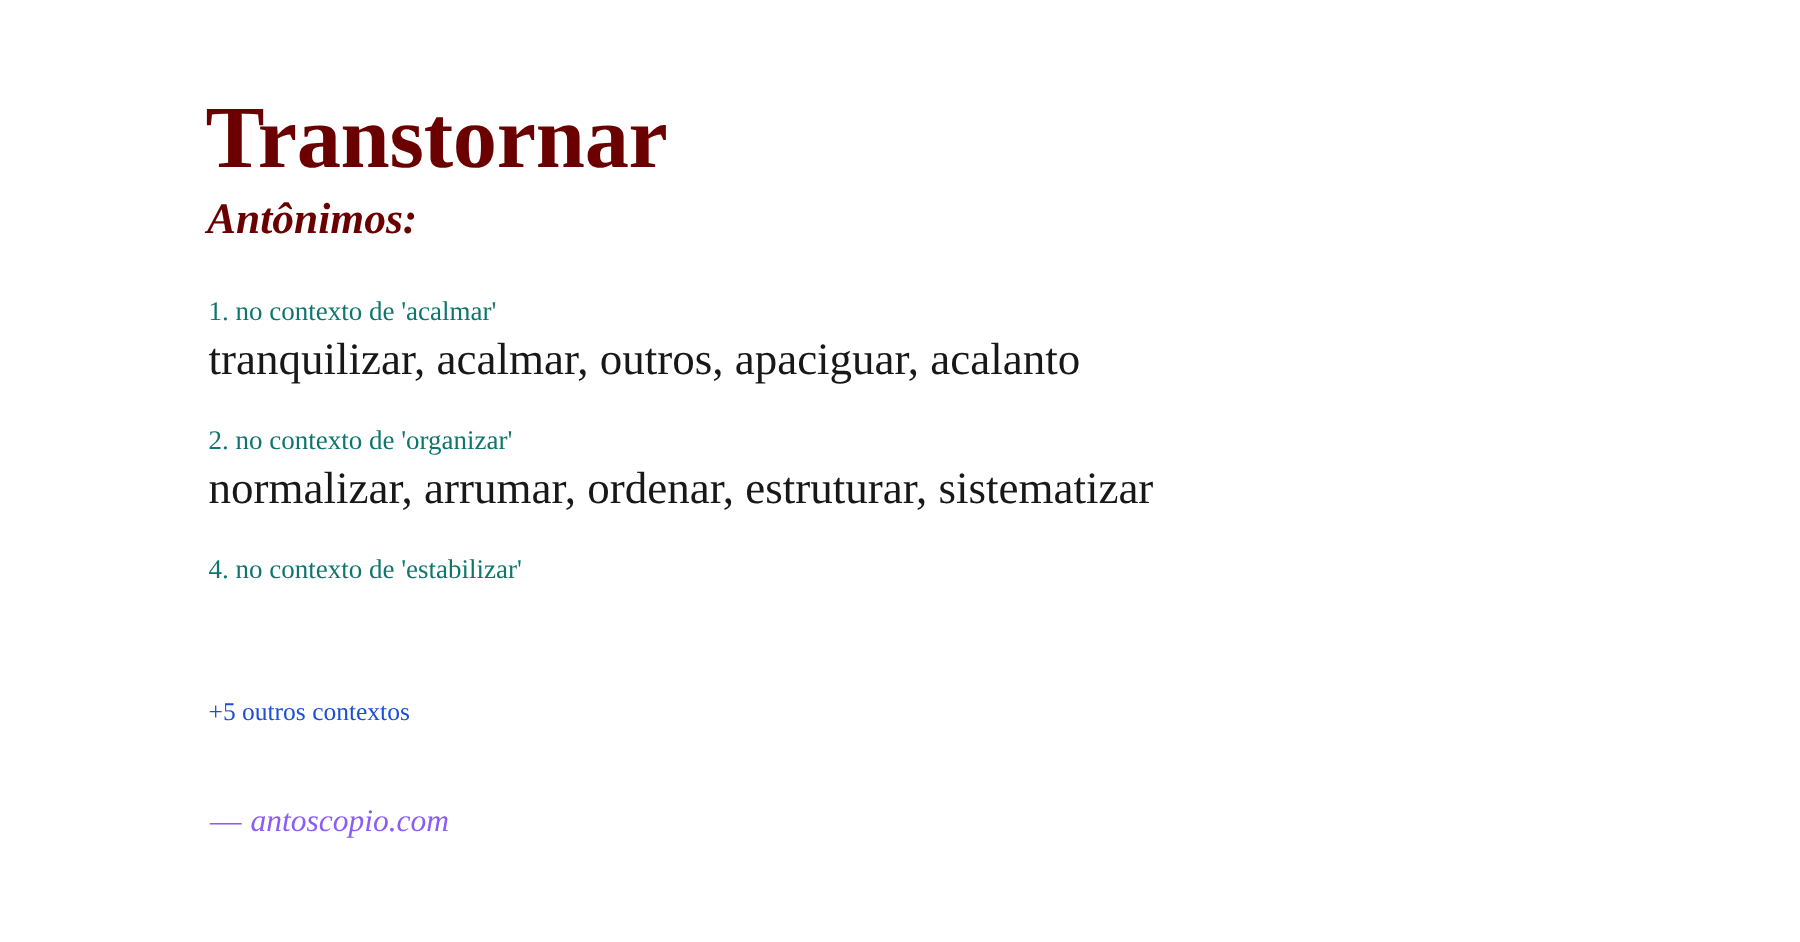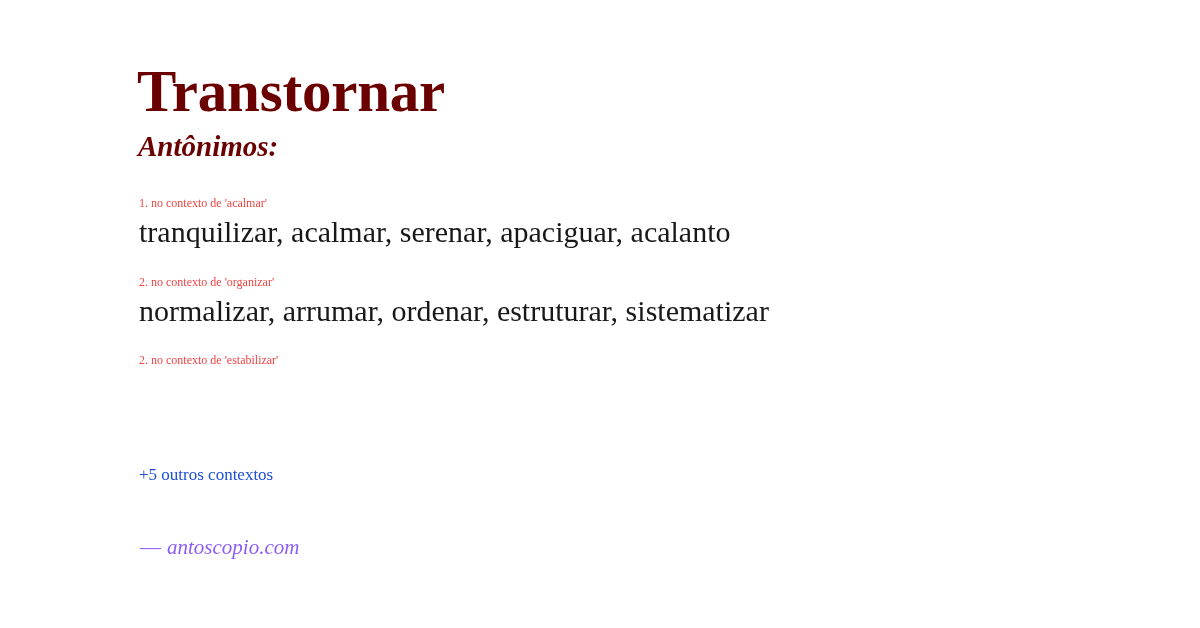--- a/index.html
+++ b/index.html
@@ -54,24 +54,24 @@
     width: 1000px;
   }
   .sense {
     margin: 0 0 24px 0;
   }
   .sense:last-child {
     margin-bottom: 0;
   }
   .sense-label {
     font-family: "Liberation Serif", "DejaVu Serif", serif;
-    font-size: 12px;
+    font-size: 18px;
     font-weight: 400;
     line-height: 1.25;
-    color: #ef4444;
+    color: #0f766e;
     white-space: nowrap;
   }
   .sense-words {
     margin-top: 3px;
     font-family: "Liberation Serif", "DejaVu Serif", serif;
     font-size: 30px;
     font-weight: 400;
     line-height: 1.22;
     color: #181818;
     white-space: nowrap;
@@ -108,30 +108,30 @@
 <div class="card">
 
   <h1 class="title">Transtornar</h1>
 
   <div class="subtitle">Antônimos:</div>
 
   <div class="senses">
 
     <div class="sense">
       <div class="sense-label">1. no contexto de 'acalmar'</div>
-      <div class="sense-words">tranquilizar, acalmar, serenar, apaciguar, acalanto</div>
+      <div class="sense-words">tranquilizar, acalmar, outros, apaciguar, acalanto</div>
     </div>
 
     <div class="sense">
       <div class="sense-label">2. no contexto de 'organizar'</div>
       <div class="sense-words">normalizar, arrumar, ordenar, estruturar, sistematizar</div>
     </div>
 
     <div class="sense">
-      <div class="sense-label">2. no contexto de 'estabilizar'</div>
+      <div class="sense-label">4. no contexto de 'estabilizar'</div>
     </div>
 
   </div>
 
   <div class="more">+5 outros contextos</div>
 
   <div class="footer">
     <span class="dash">—</span><span>antoscopio.com</span>
   </div>
 

